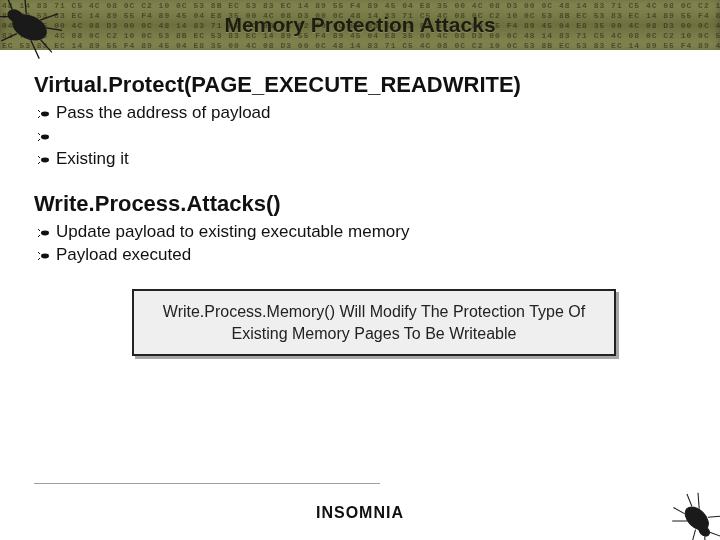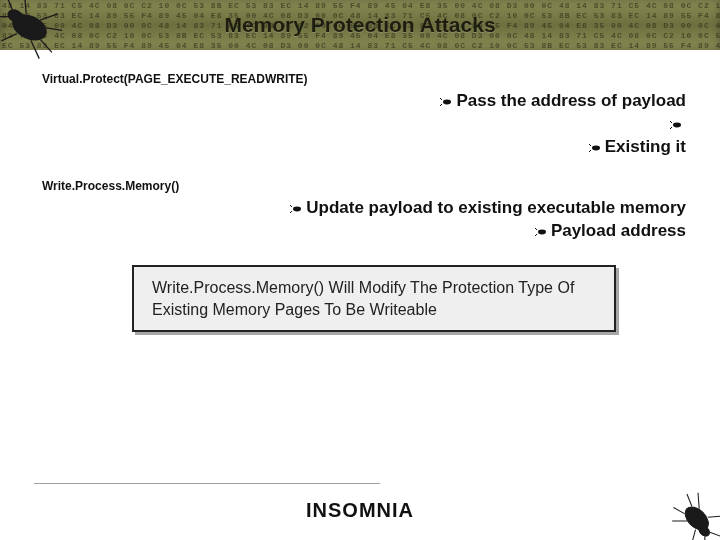--- a/index.html
+++ b/index.html
@@ -47,61 +47,60 @@
   .roach svg{display:block;}
   .roach-tl{top:-2px;left:-8px;transform:rotate(25deg) scale(1.1);}
   .roach-br{bottom:-6px;right:-10px;transform:rotate(-135deg) scale(.95);}
   
   .content{
     padding:22px 34px 0 34px;
   }
   .blk{margin-bottom:20px;}
   .fn{
     font-weight:700;
-    font-size:12px;
+    font-size:22px;
     color:#111;
     margin-bottom:4px;
-    margin-left:8px;
   }
   ul.pts{list-style:none;padding-left:22px;}
   ul.pts li{
-    font-weight:700;
+    font-weight:400;
     font-size:17px;
     color:#111;
     padding:1px 0;
     position:relative;
-    text-align:right;
   }
   .bee{
     display:inline-block;width:14px;margin-left:-18px;margin-right:4px;
     vertical-align:-1px;
   }
   
   .callout{
     margin:22px 70px 0 98px;
     border:2px solid #222;
     background:#efefef;
     box-shadow:3px 3px 0 rgba(0,0,0,.35);
-    padding:10px 18px;
+    padding:10px 26px;
+    text-align:center;
     font-size:16px;
     font-family:"Segoe UI",sans-serif;
     color:#222;
     line-height:1.35;
   }
   
   .divider{
     position:absolute;left:34px;right:340px;bottom:56px;
     height:0;border-top:1px solid var(--hairline);
   }
   .brand{
     position:absolute;left:0;right:0;bottom:18px;
     text-align:center;
     font-weight:900;
     letter-spacing:1px;
-    font-size:20px;
+    font-size:16px;
     color:#101010;
     font-family:"Arial Black","Segoe UI",sans-serif;
   }
 </style>
 </head>
 <body>
 
 <div class="title-band">
   <div class="hex-bg">48 14 83 71 C5 4C 08 0C C2 10 0C 53 8B EC 53 83 EC 14 89 55 F4 89 45 04 E8 35 00 4C 08 D3 00 0C 48 14 83 71 C5 4C 08 0C C2 10 0C 53
 8B EC 53 83 EC 14 89 55 F4 89 45 04 E8 35 00 4C 08 D3 00 0C 48 14 83 71 C5 4C 08 0C C2 10 0C 53 8B EC 53 83 EC 14 89 55 F4 89 45
@@ -161,32 +160,32 @@
             </svg></span></li>
       <li><span class="bee"><svg width="12" height="10" viewBox="0 0 12 10">
               <ellipse cx="7" cy="5" rx="4" ry="2.4" fill="#111"></ellipse>
               <line x1="2" y1="3" x2="0" y2="1" stroke="#111"></line>
               <line x1="2" y1="7" x2="0" y2="9" stroke="#111"></line>
             </svg></span><span>Existing it</span></li>
     </ul>
   </div>
 
   <div class="blk">
-    <div class="fn">Write.Process.Memory()</div>
+    <div class="fn">Write.Process.Attacks()</div>
     <ul class="pts">
       <li><span class="bee"><svg width="12" height="10" viewBox="0 0 12 10">
               <ellipse cx="7" cy="5" rx="4" ry="2.4" fill="#111"></ellipse>
               <line x1="2" y1="3" x2="0" y2="1" stroke="#111"></line>
               <line x1="2" y1="7" x2="0" y2="9" stroke="#111"></line>
             </svg></span><span>Update payload to existing executable memory</span></li>
       <li><span class="bee"><svg width="12" height="10" viewBox="0 0 12 10">
               <ellipse cx="7" cy="5" rx="4" ry="2.4" fill="#111"></ellipse>
               <line x1="2" y1="3" x2="0" y2="1" stroke="#111"></line>
               <line x1="2" y1="7" x2="0" y2="9" stroke="#111"></line>
-            </svg></span><span>Payload address</span></li>
+            </svg></span><span>Payload executed</span></li>
     </ul>
   </div>
 
   <div class="callout">Write.Process.Memory() Will Modify The Protection Type Of Existing Memory Pages To Be Writeable</div>
 
 </div>
 
 <div class="divider"></div>
 <div class="brand">INSOMNIA</div>
 

